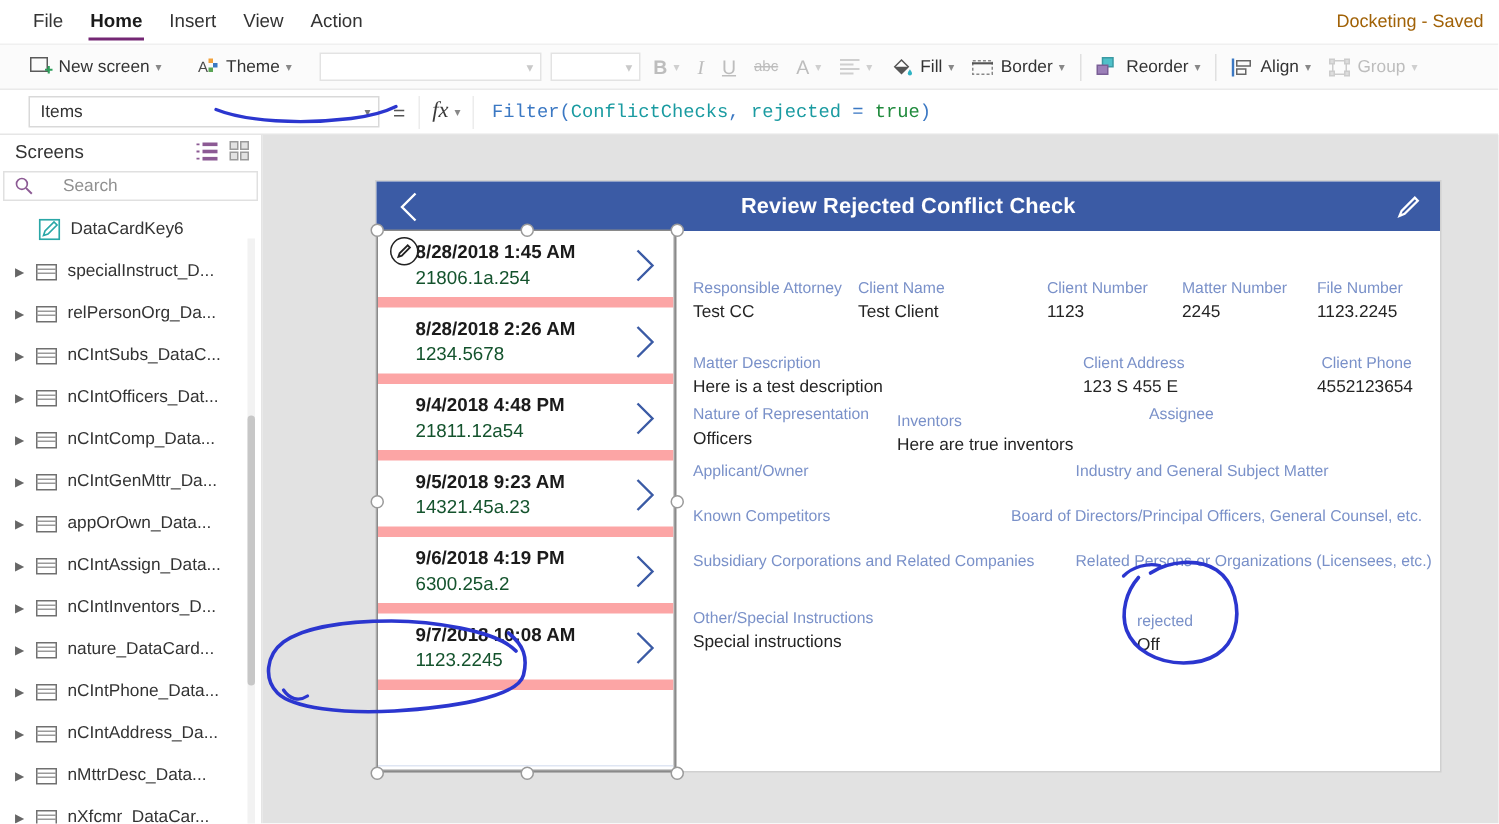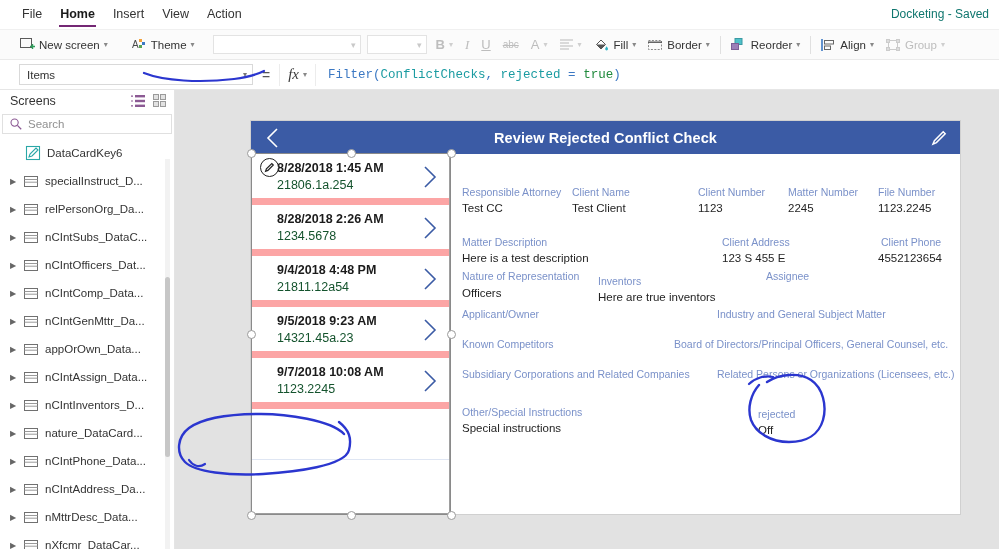--- a/index.html
+++ b/index.html
@@ -23,21 +23,21 @@
     cursor: pointer; position: relative; white-space: nowrap;
   }
   .menu-item.first { margin-left: 13px; }
   .menu-item.active { font-weight: bold; color: #1a1a1a; }
   .menu-item.active::after {
     content: ""; position: absolute; left: 8px; right: 8px; bottom: 2px;
     height: 2px; background: #742774;
   }
   .saved-status {
     position: absolute; right: 10px; top: 0; line-height: 29px;
-    font-size: 12px; color: #0f766e; white-space: nowrap;
+    font-size: 12px; color: #a16207; white-space: nowrap;
   }
 
   
   .ribbon {
     position: absolute; left: 0; top: 30px; width: 999px; height: 30px;
     background: #fbfbfb; display: flex; align-items: center;
     border-bottom: 1px solid #eaeaea;
   }
   .rb {
     display: flex; align-items: center; height: 24px; padding: 0 6px;
@@ -101,21 +101,21 @@
     height: 21px; display: flex; align-items: center; padding: 0 8px 0 10px;
   }
   .lp-title { font-size: 12.5px; color: #333; flex: 1; }
   .lp-icons { display: flex; gap: 8px; align-items: center; }
   .searchbox {
     margin: 3px 2px 0 2px; height: 20px; border: 1px solid #e0e0e0;
     background: #fff; display: flex; align-items: center; padding-left: 7px;
   }
   .searchbox input {
     border: 0; outline: 0; font-size: 11.5px; color: #666;
-    margin-left: 6px; background: transparent; width: 120px;
+    margin-left: 20px; background: transparent; width: 120px;
     font-family: "Liberation Sans", sans-serif;
   }
   .searchbox input::placeholder { color: #909090; }
   .tree { margin-top: 5px; position: relative; height: 420px; overflow: hidden; }
   .tree-row {
     height: 28px; display: flex; align-items: center; font-size: 11.5px;
     color: #333; cursor: pointer; padding-left: 10px; white-space: nowrap;
   }
   .tree-row .chev {
     width: 14px; display: inline-block; color: #666; font-size: 8px;
@@ -596,20 +596,29 @@
             <div class="g-item">
               <div class="g-t1">9/5/2018 9:23 AM</div>
               <div class="g-t2">14321.45a.23</div>
               <div class="g-arrow">
                 <svg width="14" height="22" viewBox="0 0 14 22">
                   <path d="M2 1 L12 11 L2 21" fill="none" stroke="#3b5ba5" stroke-width="1.6"></path>
                 </svg>
               </div>
             </div>
             <div class="g-item">
+              <div class="g-t1">9/6/2018 4:19 PM</div>
+              <div class="g-t2">6300.25a.2</div>
+              <div class="g-arrow">
+                <svg width="14" height="22" viewBox="0 0 14 22">
+                  <path d="M2 1 L12 11 L2 21" fill="none" stroke="#3b5ba5" stroke-width="1.6"></path>
+                </svg>
+              </div>
+            </div>
+            <div class="g-item">
               <div class="g-t1">9/7/2018 10:08 AM</div>
               <div class="g-t2">1123.2245</div>
               <div class="g-arrow">
                 <svg width="14" height="22" viewBox="0 0 14 22">
                   <path d="M2 1 L12 11 L2 21" fill="none" stroke="#3b5ba5" stroke-width="1.6"></path>
                 </svg>
               </div>
             </div>
             <div class="g-item blank"></div>
           </div>

